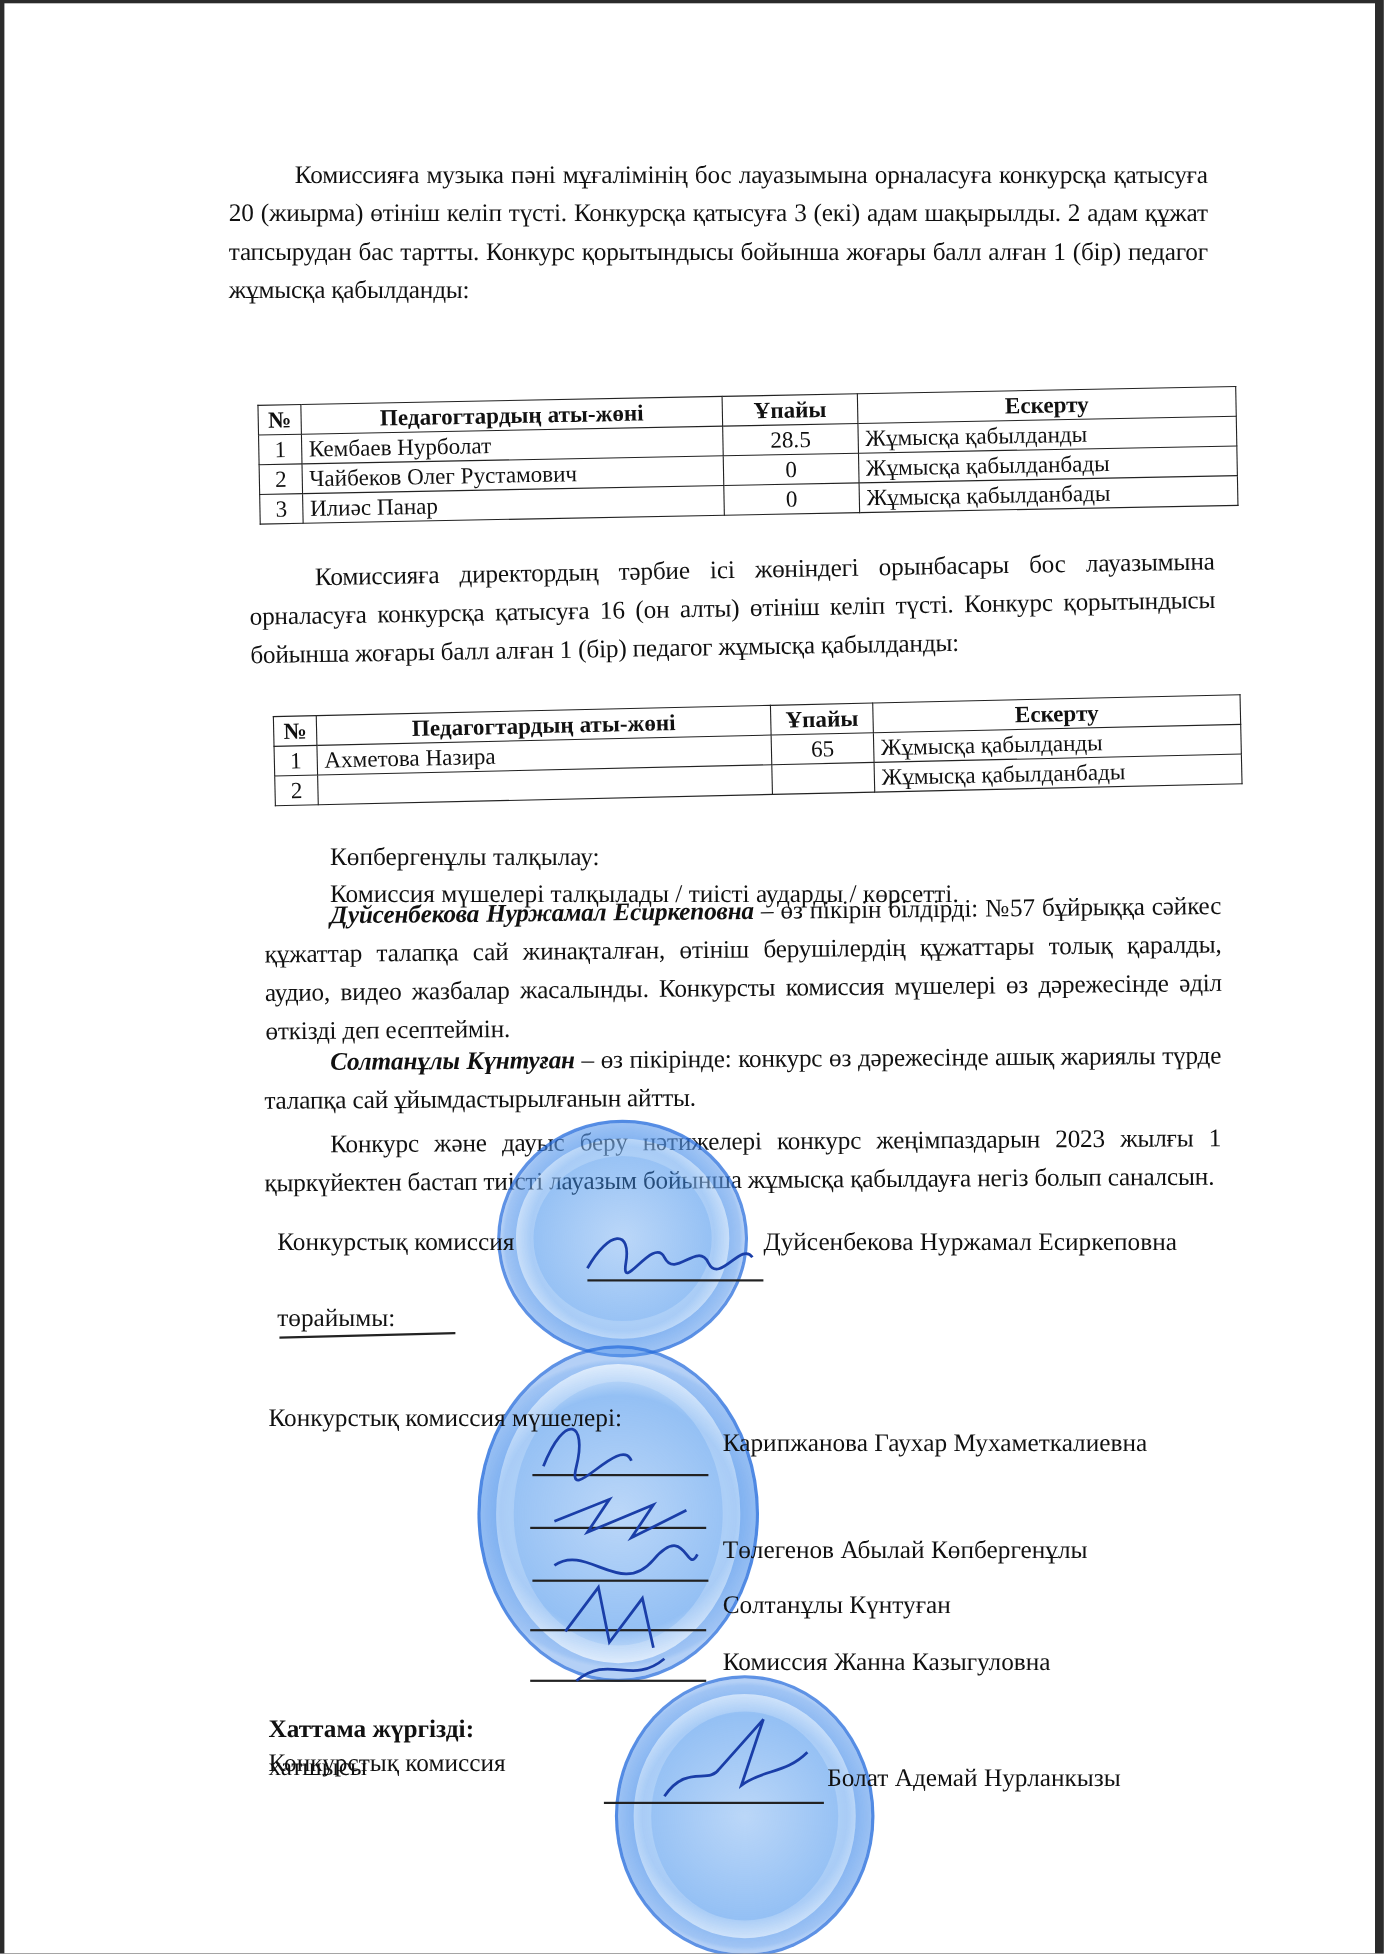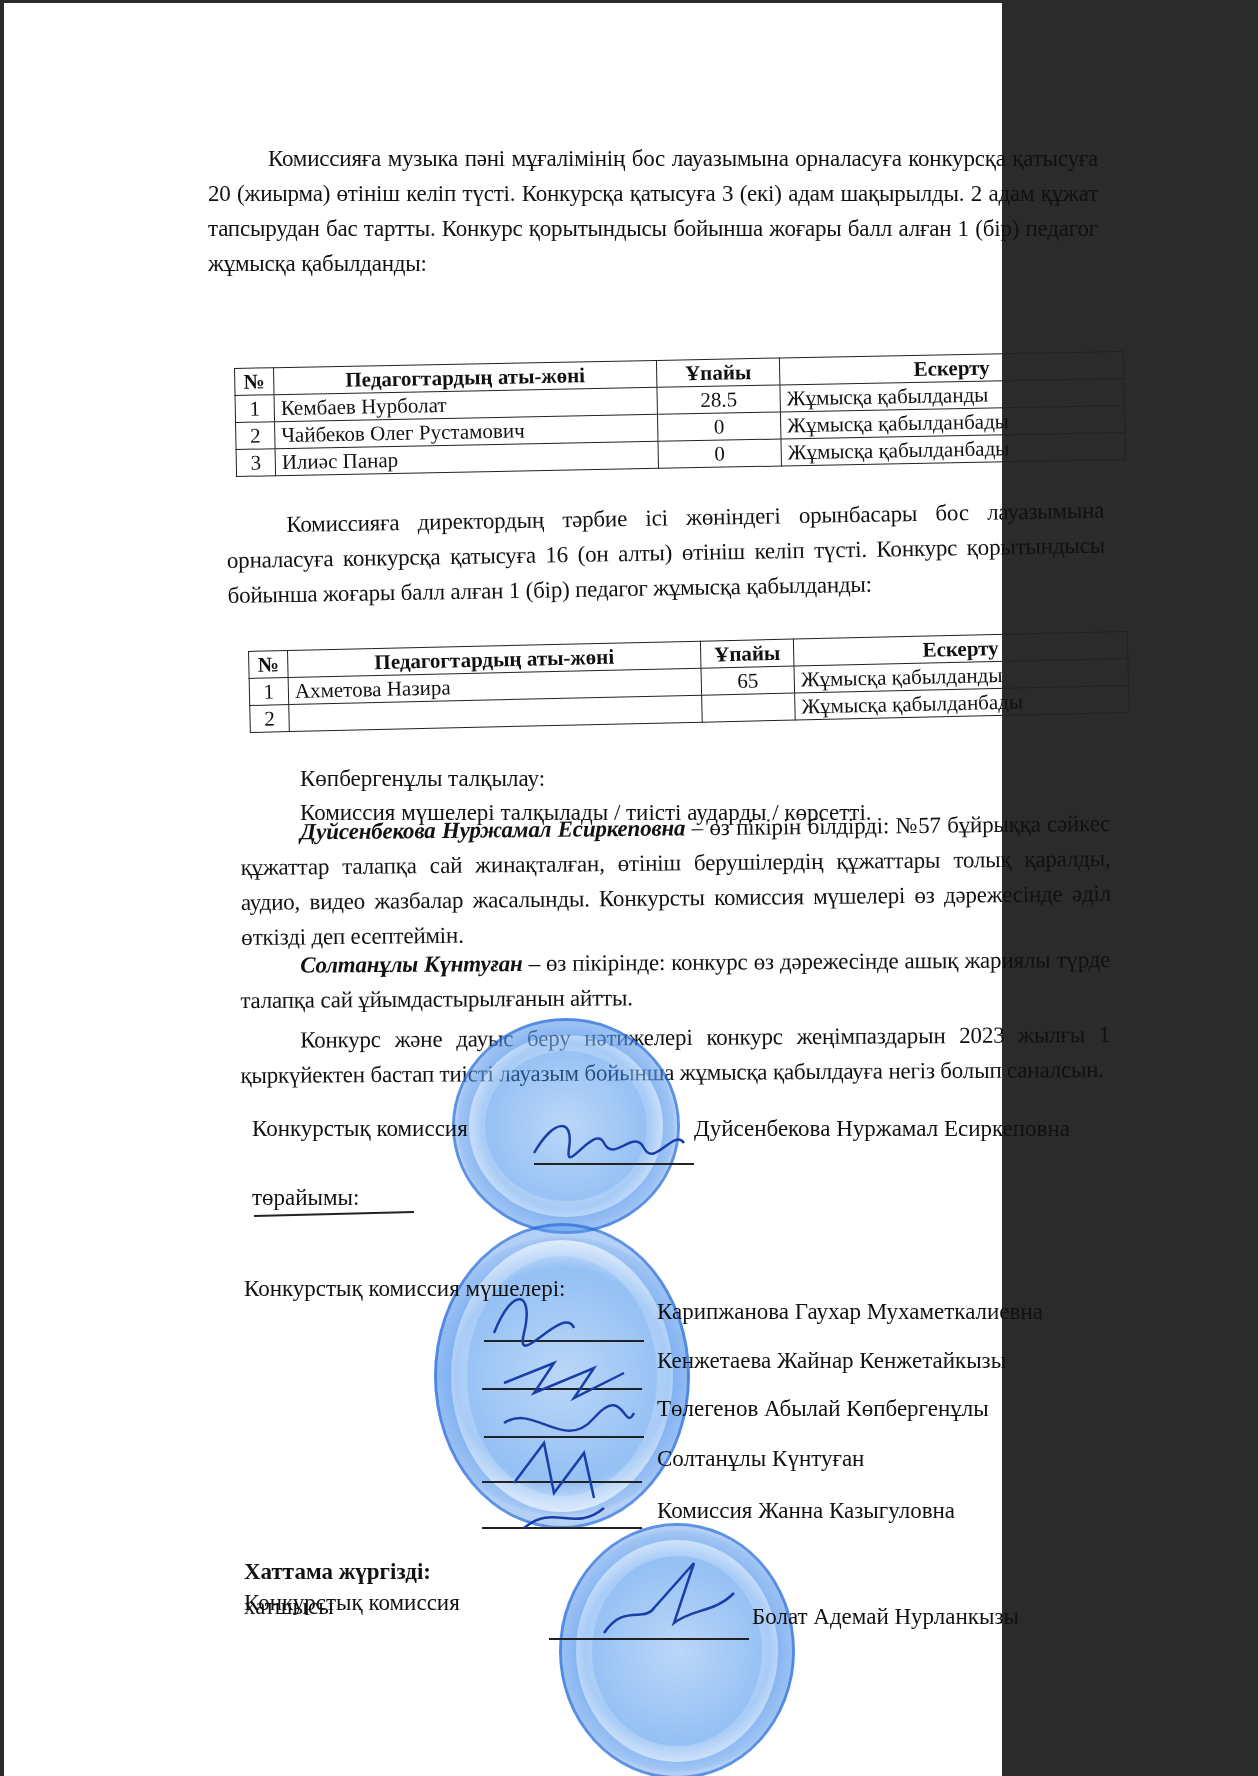--- a/index.html
+++ b/index.html
@@ -1,21 +1,21 @@
 <!DOCTYPE html>
 <html><head>
 <meta charset="utf-8">
 <style>
   html, body { margin:0; padding:0; }
   body {
     width:1258px; height:1776px; background:#2b2b2b; position:relative; overflow:hidden;
     font-family:"Liberation Serif", serif; color:#111;
   }
   .page {
-    position:absolute; left:4px; top:3px; width:998px; height:1773px; background:#fff;
+    position:absolute; left:4px; top:3px; width:1246px; height:1773px; background:#fff;
   }
   .para {
     position:absolute; font-size:23px; line-height:35px; text-align:justify;
     letter-spacing:-0.2px;
   }
   .para .indent { display:inline-block; width:60px; }
   table.t { position:absolute; border-collapse:collapse; font-size:21px; }
   table.t td, table.t th { border:1.5px solid #222; padding:0 6px; height:26px; line-height:24px; font-weight:normal; }
   table.t th { font-weight:bold; text-align:center; }
   .c { text-align:center; }
@@ -120,21 +120,20 @@
     <path d="M10 40 C30 5,50 5,45 35 S70 10,80 30 S110 15,120 35 S150 15,160 30" stroke="#1a3ea8" stroke-width="2.5" fill="none"></path>
   </svg>
   <div class="line" style="left:690px; top:1112px;">Дуйсенбекова Нуржамал Есиркеповна</div>
 
   <div class="line" style="left:240px; top:1248px;margin-top:24px;">Конкурстық комиссия мүшелері:</div>
 
   <div class="rule" style="left:480px; top:1337px; width:160px;"></div>
   <div class="line" style="left:653px; top:1295px;">Карипжанова Гаухар Мухаметкалиевна</div>
 
   <div class="rule" style="left:478px; top:1385px; width:160px;"></div>
-  <div class="line" style="left:653px; top:1344px;">Кенжетаева Жайнар Кенжетайкызы</div>
 
   <div class="rule" style="left:480px; top:1433px; width:160px;"></div>
   <div class="line" style="left:653px; top:1392px;">Төлегенов Абылай Көпбергенұлы</div>
 
   <div class="rule" style="left:478px; top:1478px; width:160px;"></div>
   <div class="line" style="left:653px; top:1442px;">Солтанұлы Күнтуған</div>
 
   <div class="rule" style="left:478px; top:1524px; width:160px;"></div>
   <div class="line" style="left:653px; top:1494px;">Комиссия Жанна Казыгуловна</div>
 

